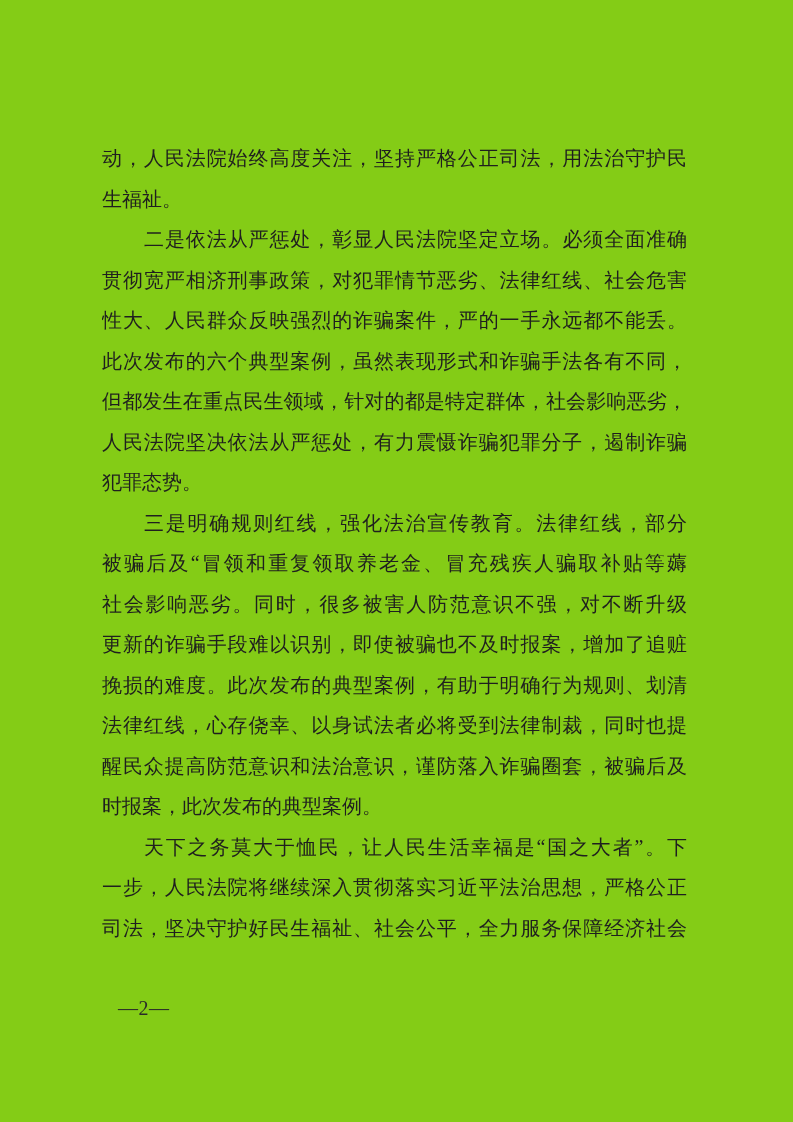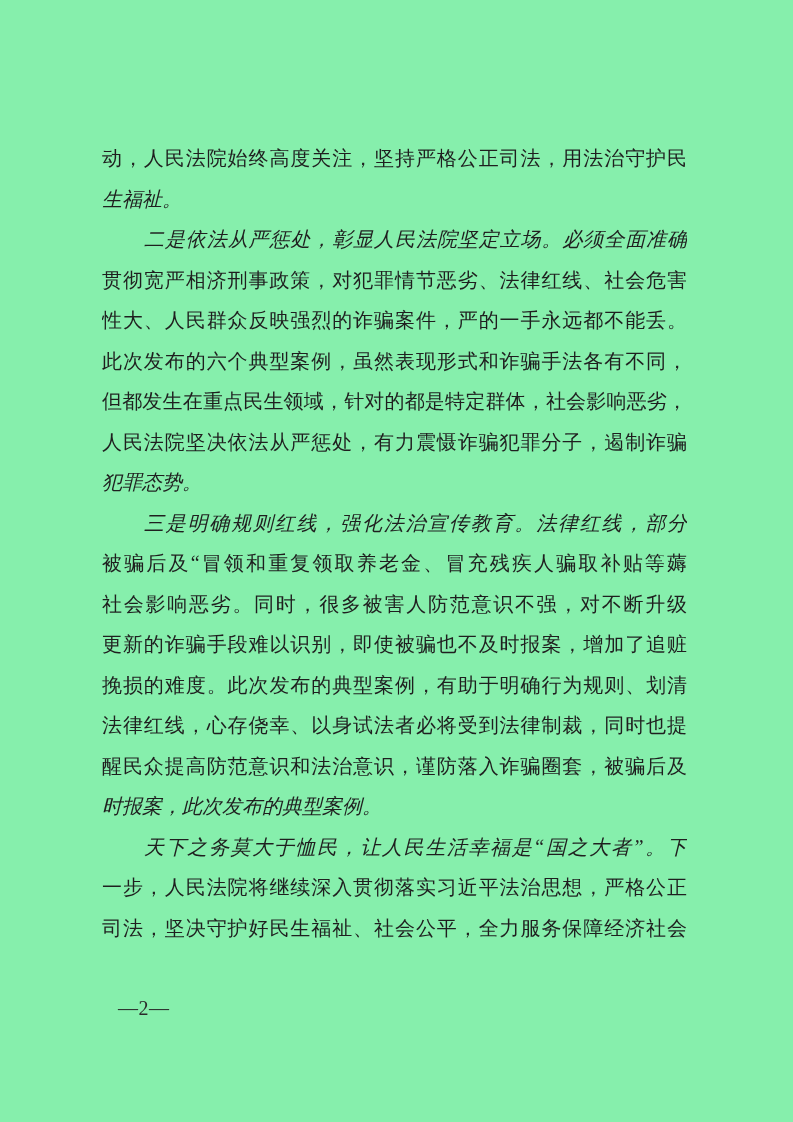--- a/index.html
+++ b/index.html
@@ -4,21 +4,21 @@
 <style>
   html, body {
     margin: 0;
     padding: 0;
     background: #ffffff;
   }
   .page {
     position: relative;
     width: 793px;
     height: 1122px;
-    background: #86efac;
+    background: #84cc16;
     overflow: hidden;
     font-family: "Liberation Serif", "DejaVu Serif", serif;
   }
   .doc-body {
     position: absolute;
     left: 102px;
     top: 138px;
     width: 585px;
     color: #1f1f1f;
     font-size: 20px;
@@ -29,25 +29,23 @@
     overflow: hidden;
   }
   .line.fill {
     text-align: justify;
     text-align-last: justify;
     text-justify: inter-ideograph;
   }
   .line.left {
     text-align: right;
     text-align-last: left;
-    font-style: italic;
   }
   .line.indent {
     text-indent: 42px;
-    font-style: italic;
   }
   .footer {
     position: absolute;
     left: 118px;
     top: 996px;
     height: 24px;
     line-height: 24px;
     color: #2a2a2a;
     font-size: 20px;
     letter-spacing: 0.5px;

